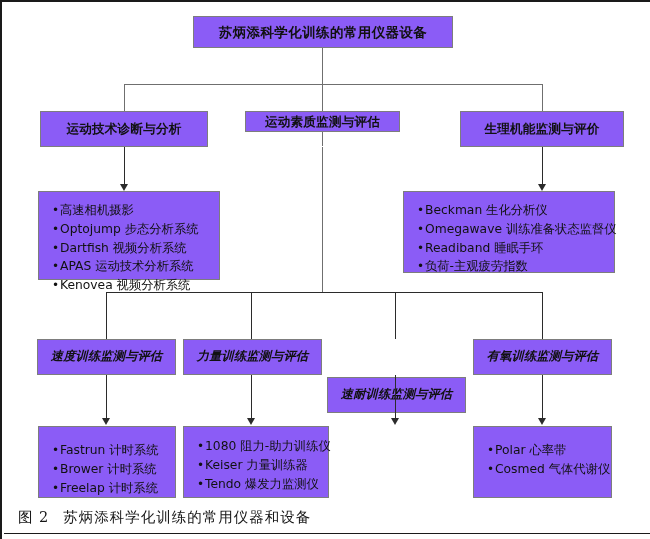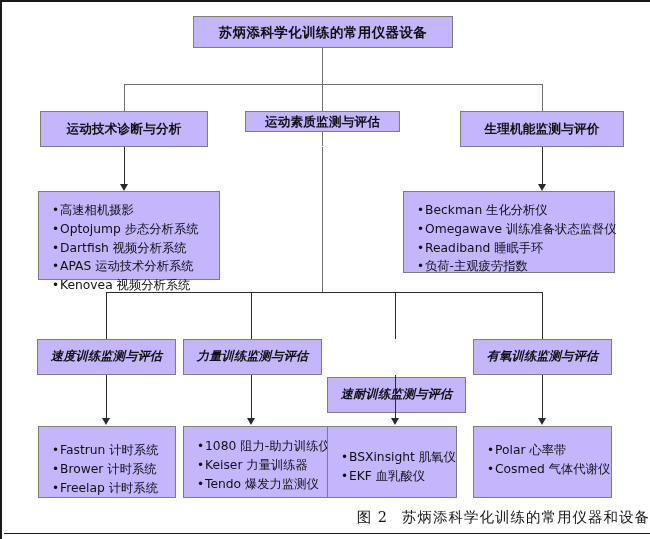--- a/index.html
+++ b/index.html
@@ -15,21 +15,21 @@
     box-sizing:border-box;
     border-left:2px solid #1a1a1a;
     border-top:2px solid #1a1a1a;
     background:#fff;
   }
   
   .node{
     position:absolute;
     box-sizing:border-box;
     border:1.6px solid #7d7d7d;
-    background:#c4b5fd;
+    background:#8b5cf6;
     display:flex;
     align-items:center;
     justify-content:center;
     text-align:center;
     color:#111;
     line-height:1.25;
   }
   .node.title{
     font-weight:bold;
     font-size:13.5px;
@@ -76,25 +76,26 @@
     border-left:4.5px solid transparent;
     border-right:4.5px solid transparent;
     border-top:7px solid #2b2b2b;
   }
 
   
   #caption{
     position:absolute;
     left:0;right:0;
     top:506px;
-    text-align:right;
+    text-align:left;
     font-family:"DejaVu Serif","Liberation Serif",serif;
     font-size:14.5px;
     color:#151515;
     letter-spacing:1px;
+    padding-left:16px;
   }
   #caption .cap-num{margin-right:14px;}
   #footrule{
     position:absolute;
     left:2px;right:0;top:531px;
     height:0;
     border-top:1.6px solid #1a1a1a;
   }
 </style>
 </head>
@@ -185,24 +186,20 @@
     <div class="li">Brower 计时系统</div>
     <div class="li">Freelap 计时系统</div>
   </div>
 
   <div class="node list" style="left:181px;top:424px;width:146px;height:72px;padding-top:10px;">
     <div class="li">1080 阻力-助力训练仪</div>
     <div class="li">Keiser 力量训练器</div>
     <div class="li">Tendo 爆发力监测仪</div>
   </div>
 
-  <div class="node list" style="left:325px;top:424px;width:130px;height:72px;padding-top:21px;">
-    <div class="li">BSXinsight 肌氧仪</div>
-    <div class="li">EKF 血乳酸仪</div>
-  </div>
 
   <div class="node list" style="left:471px;top:424px;width:139px;height:72px;padding-top:14px;">
     <div class="li">Polar 心率带</div>
     <div class="li">Cosmed 气体代谢仪</div>
   </div>
 
   <div id="caption">
     <span class="cap-num">图 2</span><span>苏炳添科学化训练的常用仪器和设备</span>
   </div>
   <div id="footrule"></div>

